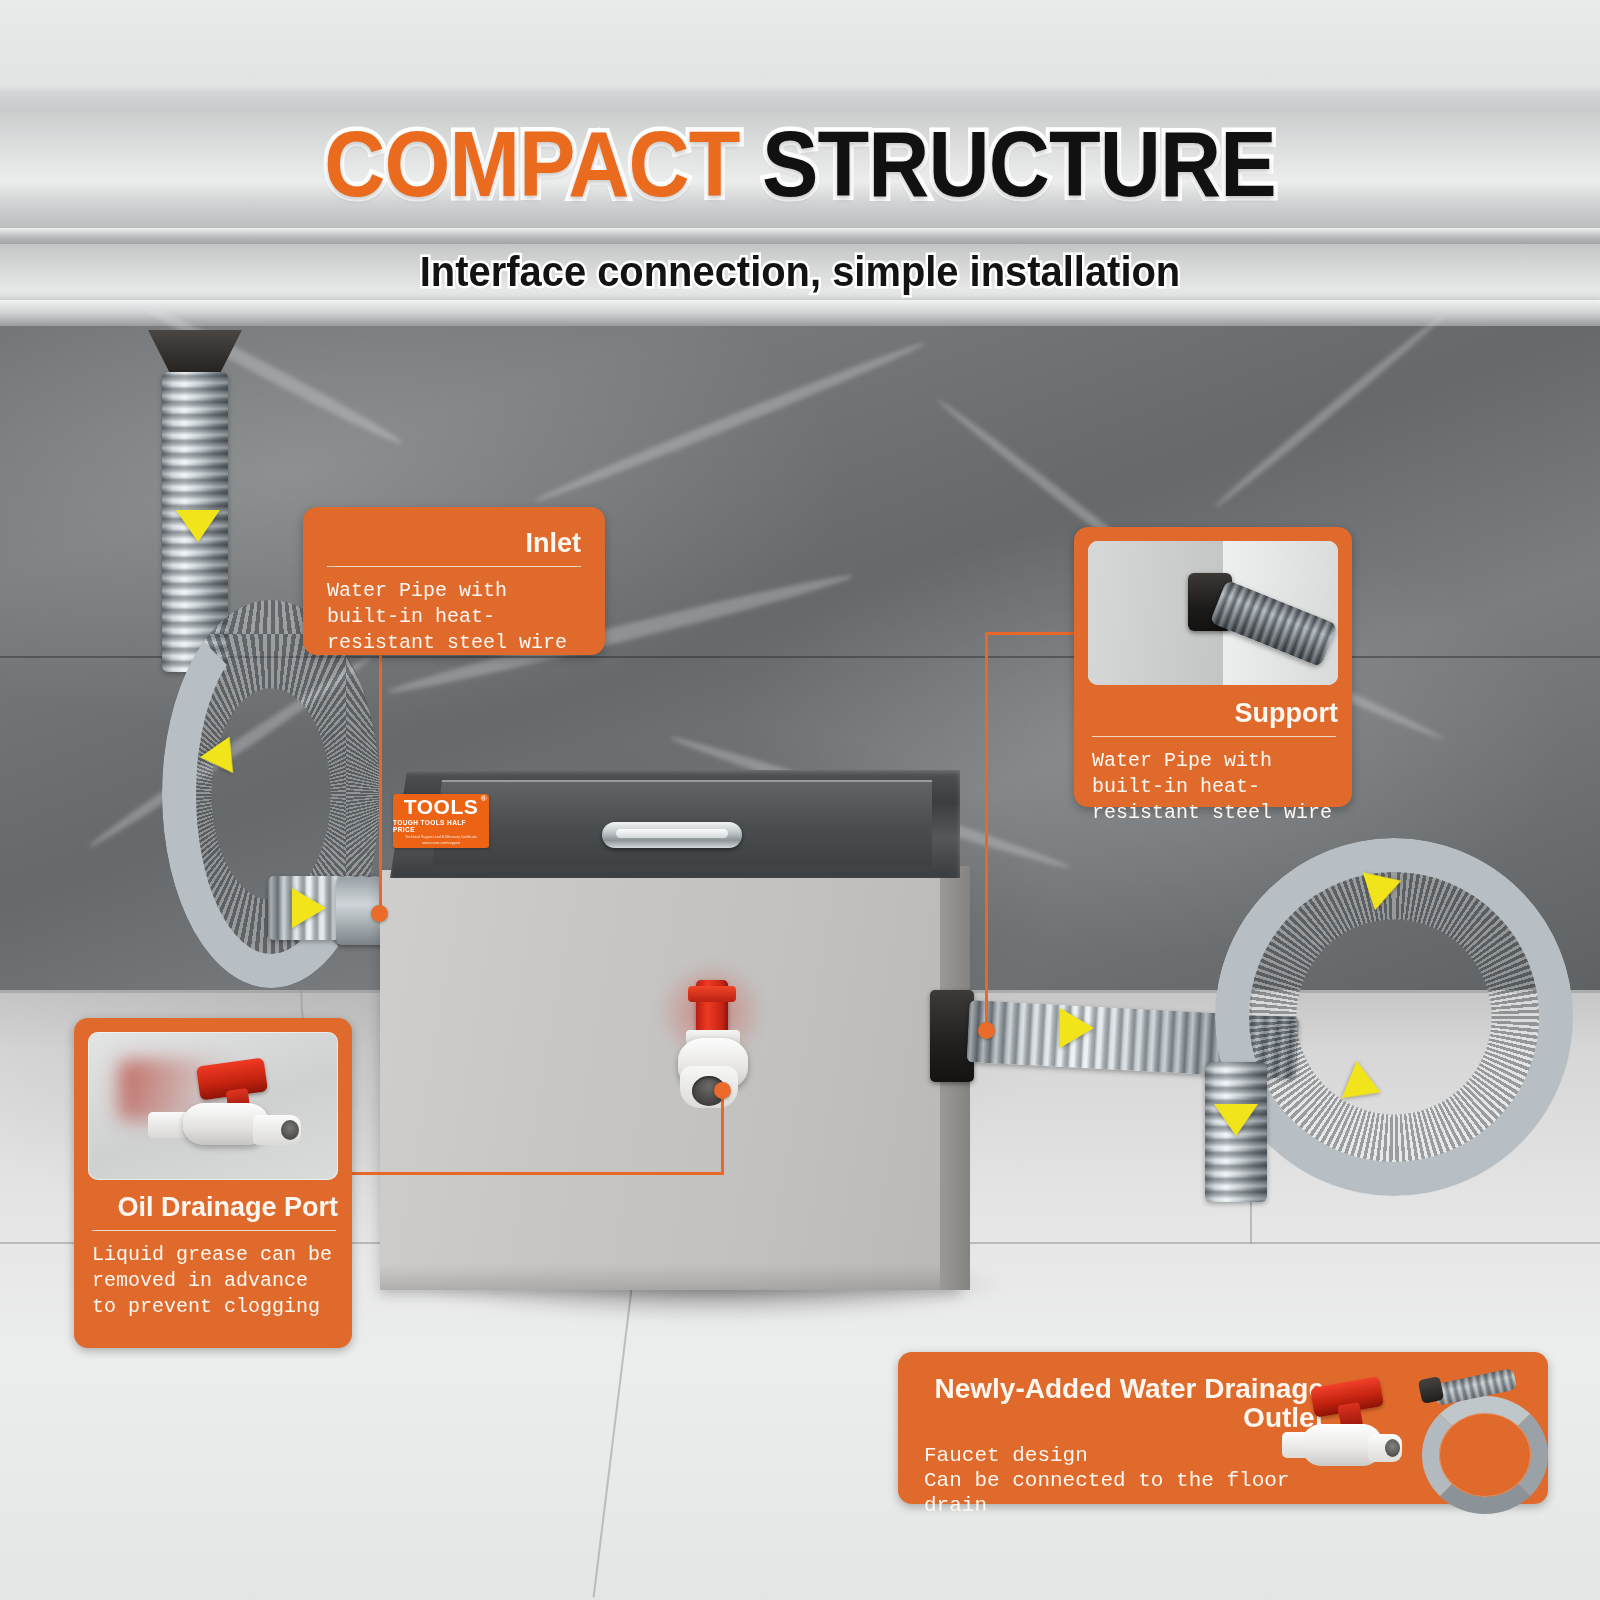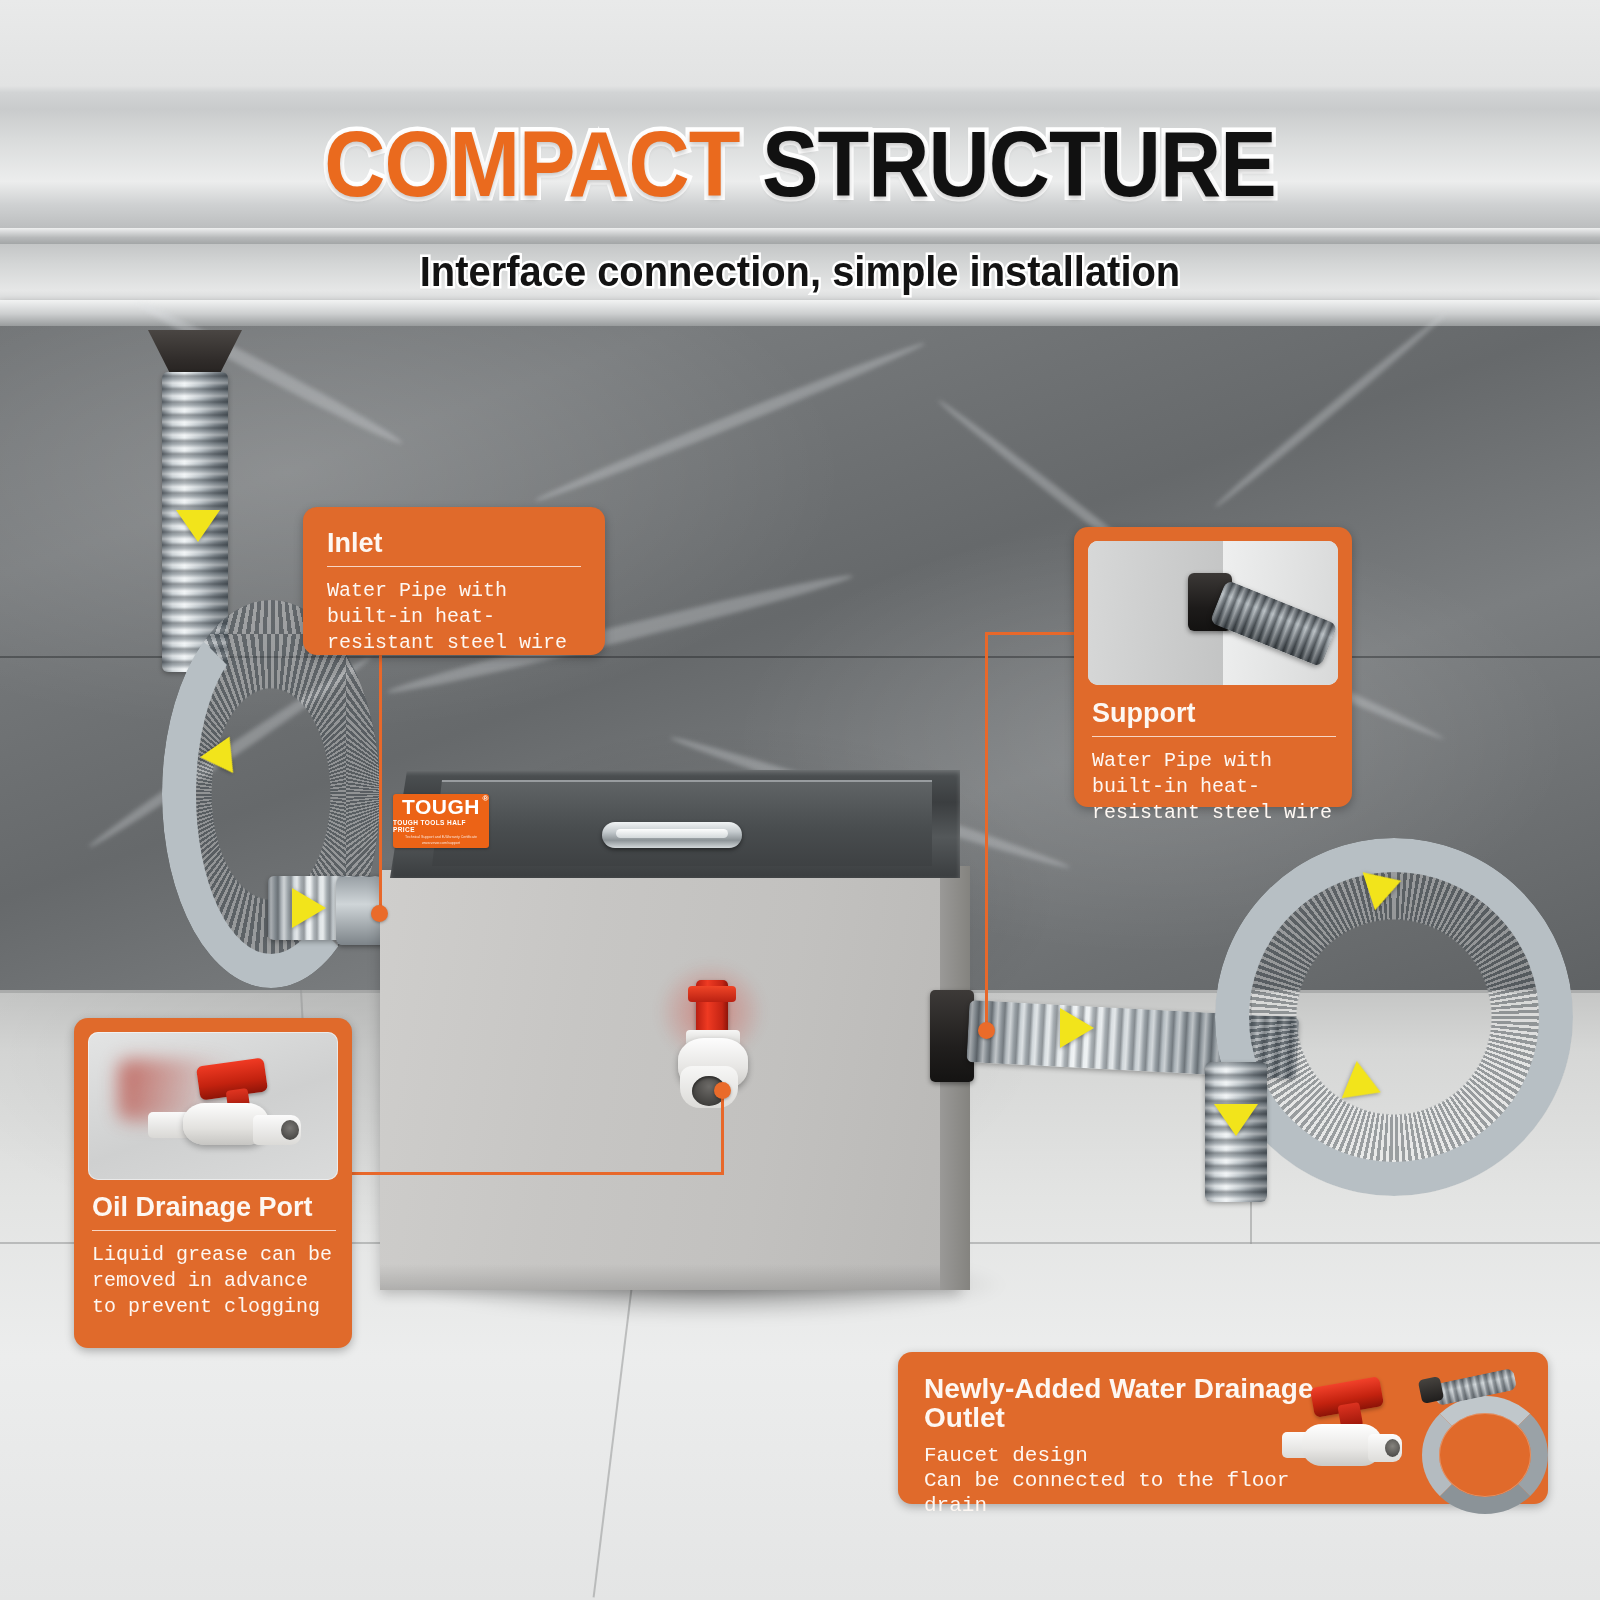--- a/index.html
+++ b/index.html
@@ -190,21 +190,21 @@
     box-shadow:0 2px 5px rgba(0,0,0,.35);
   }
 
   
   .callout{
     position:absolute;background:#e06a2b;border-radius:14px;
     box-shadow:0 3px 10px rgba(0,0,0,.28);
     box-sizing:border-box;color:#fdf7f2;
   }
   .callout .c-title{
-    font-weight:bold;line-height:1.05;
+    font-weight:bold;line-height:1.05;text-align:right;
   }
   .callout .c-rule{
     height:1px;background:rgba(255,255,255,.72);margin:9px 0 11px 0;
   }
   .callout .c-desc{line-height:1.28;font-family:Liberation Mono, monospace;}
   .c-photo{
     border-radius:10px;overflow:hidden;position:relative;
     background:linear-gradient(160deg,#e3e4e4,#cfd0d0 55%,#dadbdb);
     box-shadow:inset 0 0 0 1px rgba(255,255,255,.5);
   }
@@ -416,21 +416,21 @@
   <div class="trap">
     <div class="trap-body"></div>
     <div class="trap-side"></div>
     <div class="trap-lid"></div>
     <div class="trap-lid-inner"></div>
     <div class="trap-handle"></div>
     <div class="trap-handle-slot"></div>
 
     <div class="vevor">
       <div class="vevor-word">
-        <span>TOUGH</span><sup>®</sup>
+        <span>TOOLS</span><sup>®</sup>
       </div>
       <div class="vevor-tag">TOUGH TOOLS HALF PRICE</div>
       <div class="vevor-fine">Technical Support and E-Warranty Certificate
 www.vevor.com/support</div>
     </div>
 
     <div class="valve">
       <div class="valve-glow"></div>
       <div class="valve-handle"></div>
       <div class="valve-nut"></div>

